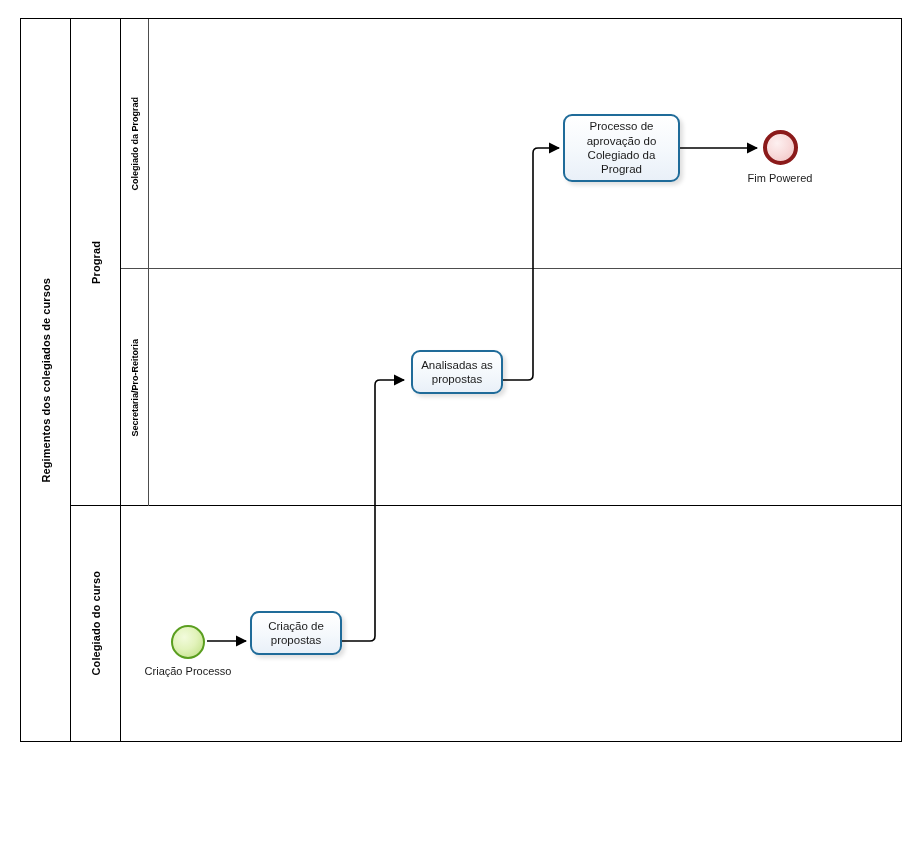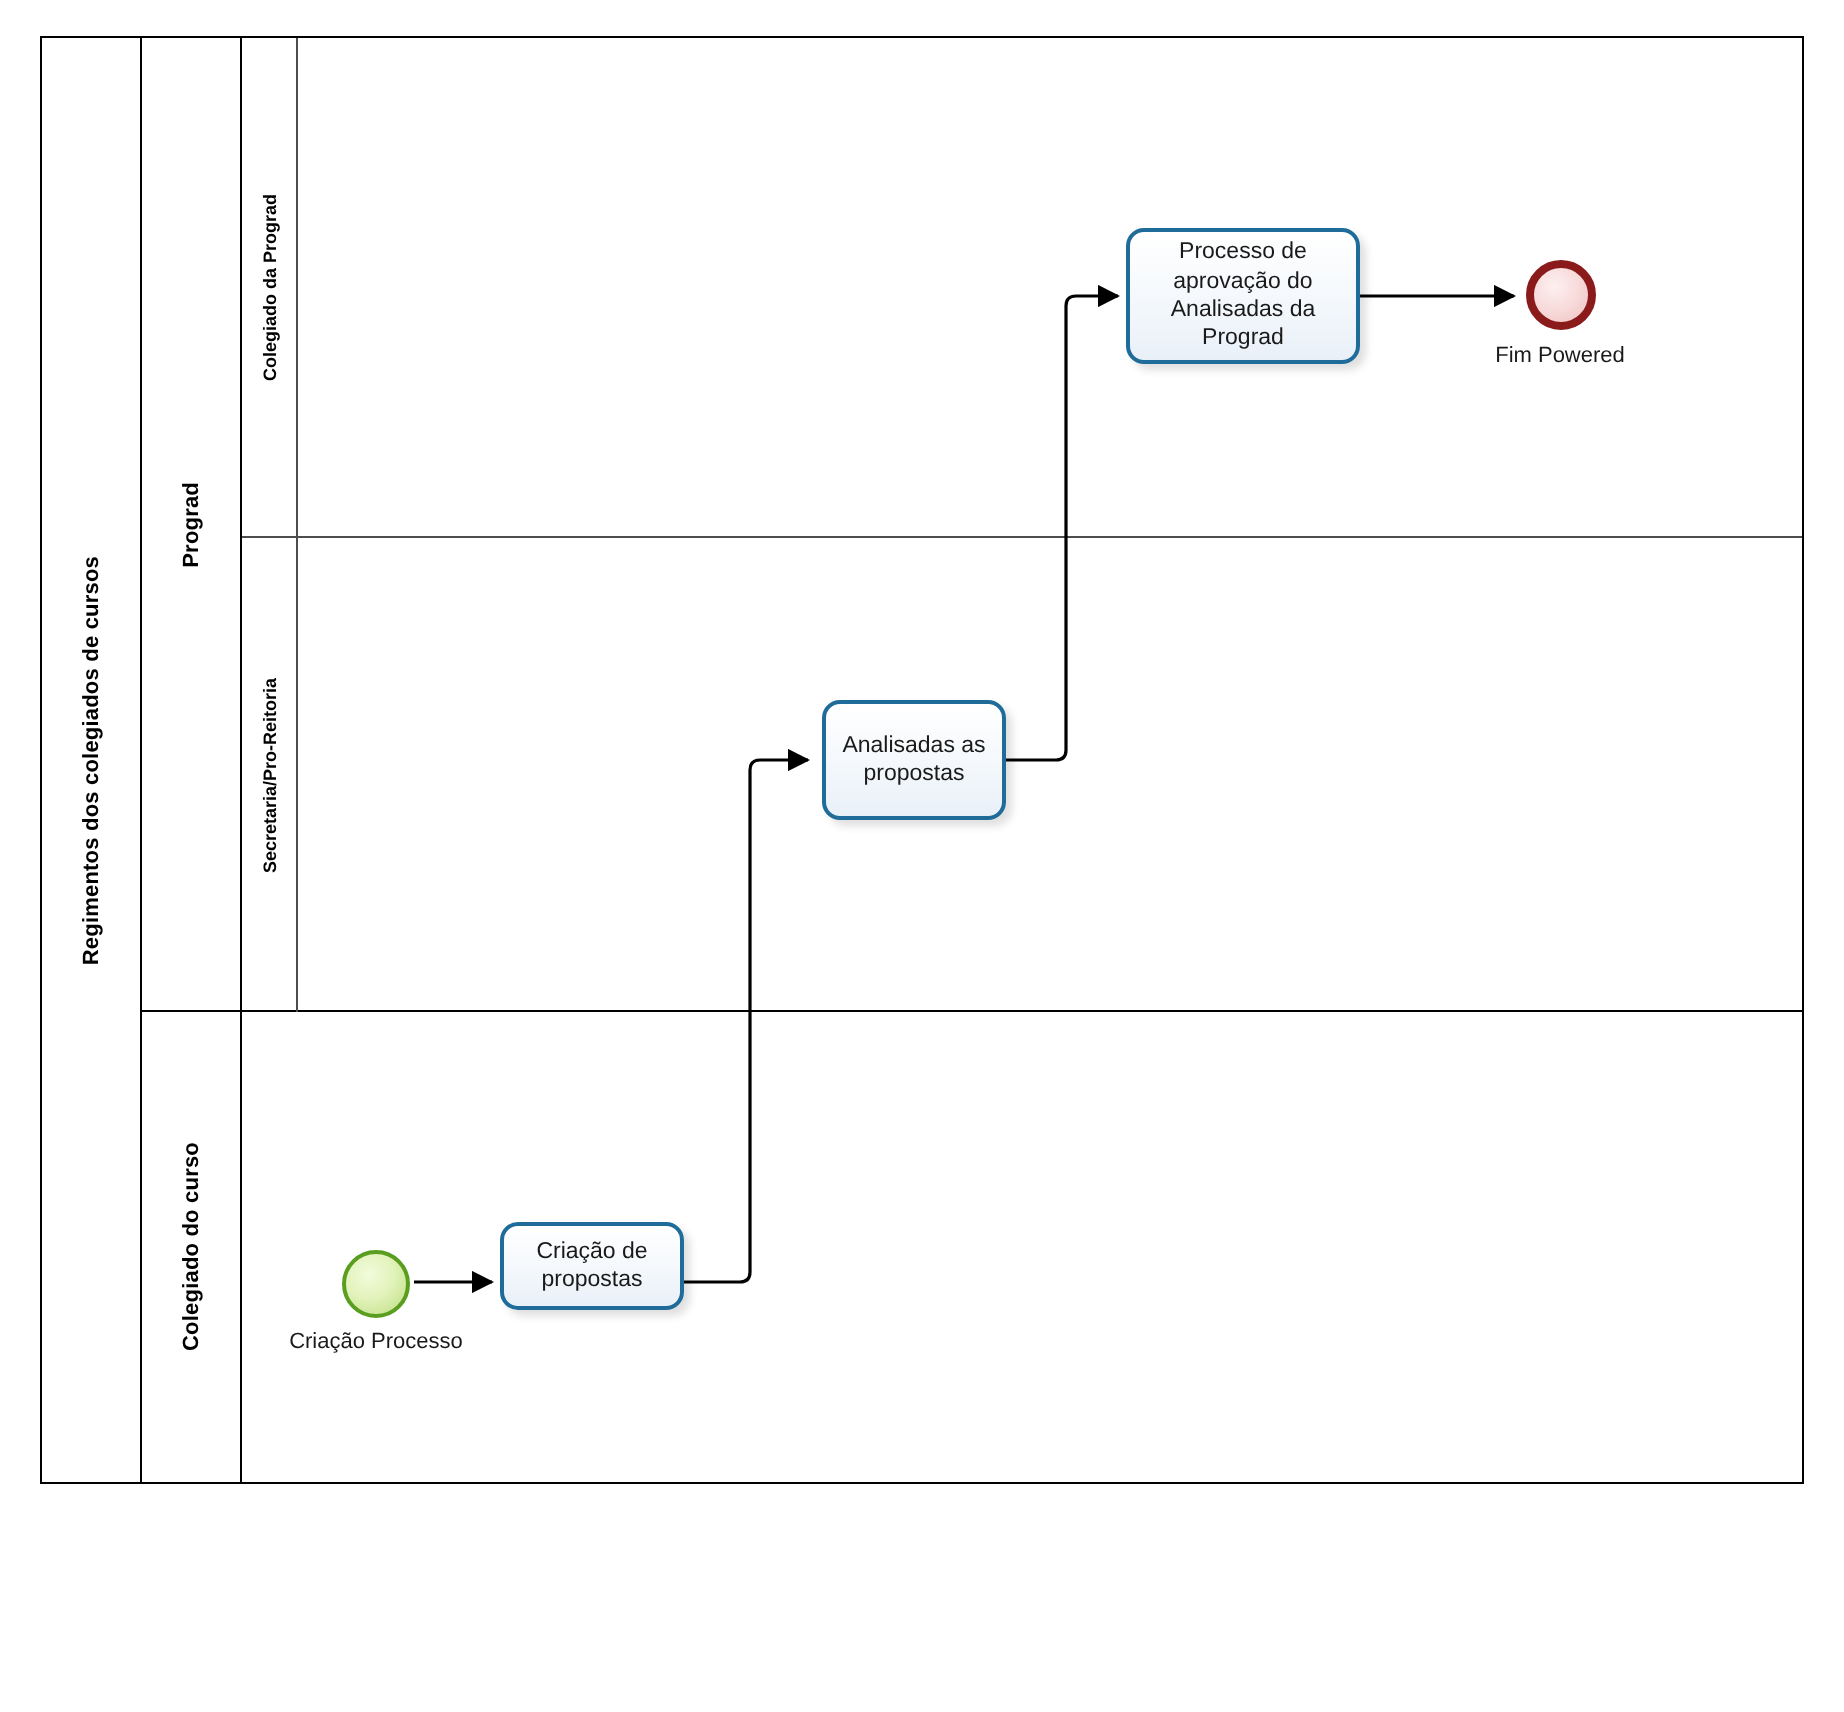--- a/index.html
+++ b/index.html
@@ -285,21 +285,21 @@
     <path d="M 503 380 L 528 380 Q 533 380 533 375 L 533 153 Q 533 148 538 148 L 559 148" fill="none" stroke="#000000" stroke-width="1.6" marker-end="url(#arrow)"></path>
 
     <path d="M 680 148 L 757 148" fill="none" stroke="#000000" stroke-width="1.6" marker-end="url(#arrow)"></path>
   </svg>
 
   <div class="event event-start" style="left:171px; top:625px; width:34px; height:34px;"></div>
   <div class="event-label" style="left:128px; top:665px; width:120px;">Criação Processo</div>
 
   <div class="task" style="left:250px; top:611px; width:92px; height:44px;">Criação de propostas</div>
 
-  <div class="task" style="left:411px; top:350px; width:92px; height:60px;">Analisadas as propostas</div>
-
-  <div class="task" style="left:563px; top:114px; width:117px; height:68px;">Processo de aprovação do Analisadas da Prograd</div>
+  <div class="task" style="left:411px; top:350px; width:92px; height:44px;">Analisadas as propostas</div>
+
+  <div class="task" style="left:563px; top:114px; width:117px; height:68px;">Processo de aprovação do Colegiado da Prograd</div>
 
   <div class="event event-end" style="left:763px; top:130px; width:35px; height:35px;"></div>
   <div class="event-label" style="left:720px; top:172px; width:120px;">Fim Powered</div>
 
 
 </div>
 
 </body></html>

